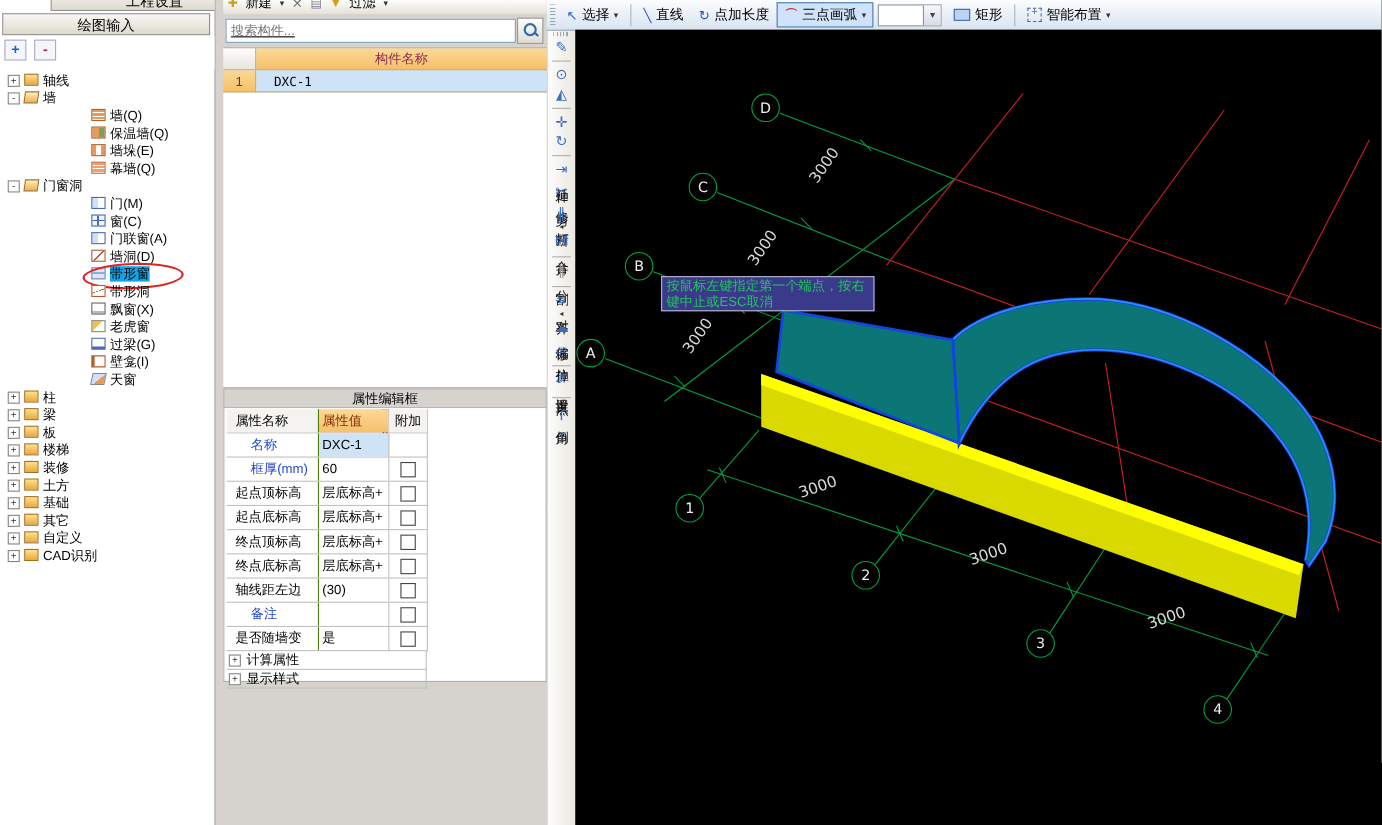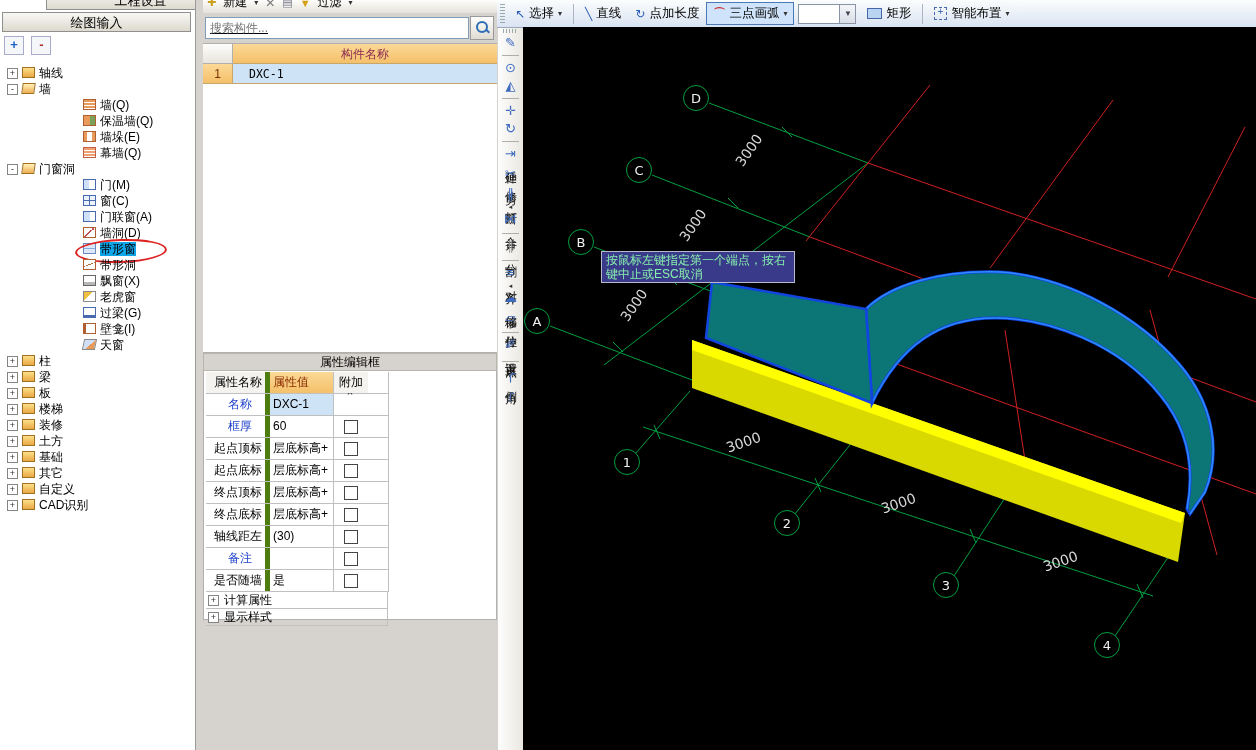--- a/index.html
+++ b/index.html
@@ -56,33 +56,33 @@
                 font-family:"Liberation Sans","DejaVu Sans",sans-serif;}
   #search-btn{width:23px;height:22px;margin-left:1px;border:1px solid #9a9a9a;background:linear-gradient(#fefefe,#dfdcd2);
               position:relative;}
   .mag{position:absolute;left:5px;top:4px;width:8px;height:8px;border:2px solid #2b6cb5;border-radius:50%;}
   .mag::after{content:"";position:absolute;left:7px;top:7px;width:5px;height:2px;background:#2b6cb5;transform:rotate(45deg);}
   #comp-table{margin:1px 0 0 0;border-top:1px solid #b0b0b0;}
   .ct-row{display:flex;height:20px;line-height:20px;}
   .ct-idx{width:29px;border-right:1px solid #c8a868;border-bottom:1px solid #c8a868;text-align:center;}
   .ct-name{flex:1;border-bottom:1px solid #c8a868;}
   .ct-head .ct-idx{background:linear-gradient(#fdfdfb,#e8e5dc);border-color:#b0b0b0;}
-  .ct-head .ct-name{background:linear-gradient(#fbd996,#f5c06a);text-align:center;color:#8b2a52;border-color:#c8a868;}
+  .ct-head .ct-name{background:linear-gradient(#fbd996,#f5c06a);text-align:center;color:#8b2a52;border-color:#c8a868;font-family:Liberation Mono, monospace;}
   .ct-data .ct-idx{background:linear-gradient(#fbd996,#f5c06a);color:#7a3000;}
   .ct-data .ct-name{background:#cfe3f7;padding-left:16px;font-family:"DejaVu Sans Mono",monospace;font-size:11.5px;}
   #comp-list-bg{background:#fff;height:268px;border-bottom:1px solid #b0b0b0;}
   
   #props-title{height:16px;line-height:16px;background:#d6d3ce;border:1px solid #b8b5ae;display:flex;align-items:center;
                padding:0 3px;font-size:12px;flex-direction:column;}
   #props-title .grow{flex:1;}
   .title-ic{width:13px;height:13px;border:1px solid transparent;text-align:center;line-height:12px;font-size:11px;color:#222;}
   #props-area{background:#fff;border:1px solid #b0b0b0;border-top:none;height:247px;padding-top:1px;}
   .prow{display:flex;height:21px;line-height:21px;border-bottom:1px solid #c0c0c0;margin-left:2px;width:182px;
         border-right:1px solid #c0c0c0;}
-  .pc-name{width:64px;border-right:5px solid #4d7c0f;padding-left:8px;box-sizing:border-box;overflow:hidden;}
+  .pc-name{width:84px;border-right:1px solid #4d7c0f;padding-left:8px;box-sizing:border-box;overflow:hidden;}
   .pc-name.blue{color:#2244cc;padding-left:22px;}
   .pc-val{width:64px;border-right:1px solid #c0c0c0;padding-left:3px;box-sizing:border-box;overflow:hidden;}
   .pc-val.selbg{background:#cfe3f7;}
   .pc-add{width:34px;display:flex;align-items:center;justify-content:center;}
   .phead .pc-name,.phead .pc-add{background:#f4f3ef;}
   .phead .pc-val{background:linear-gradient(#fbd996,#f5c06a);color:#8b2a00;}
   .chk{width:12px;height:12px;border:1px solid #444;background:#fff;}
   .pgroup{display:flex;align-items:center;height:17px;border-bottom:1px solid #c0c0c0;margin-left:2px;width:182px;
           border-right:1px solid #c0c0c0;padding-left:2px;box-sizing:border-box;}
   .pgroup .expbox{margin-right:5px;}
@@ -115,21 +115,21 @@
   .tcombo .cbtn{position:absolute;right:0;top:0;width:15px;height:100%;background:linear-gradient(#f4f6fa,#d8dde6);
                 border-left:1px solid #8a94a4;text-align:center;font-size:8px;line-height:17px;color:#445;}
   .icon-smart{width:11px;height:11px;border:1px dashed #4a6ab0;position:relative;}
   .icon-smart::after{content:"+";position:absolute;left:2px;top:-2px;font-size:10px;color:#4a6ab0;}
   .icon-rect{width:13px;height:9px;background:#b8d4f0;border:1px solid #4466aa;}
   
   #viewport{position:absolute;left:523px;top:27px;width:733px;height:723px;background:#000;}
   #viewport svg{position:absolute;left:0;top:0;}
   svg text{font-family:"DejaVu Sans","Liberation Sans",sans-serif;}
   #tooltip{position:absolute;left:78px;top:224px;width:184px;background:#3a3a8a;border:1px solid #b8b8cc;
-           color:#86efac;font-size:12px;line-height:14px;padding:1px 4px;}
+           color:#22c55e;font-size:12px;line-height:14px;padding:1px 4px;}
 </style>
 </head>
 <body>
 
 <div id="left-panel">
   <div id="tab-top-clip">
     <div class="stackbtn">工程设置</div>
   </div>
   <div class="stackbtn">绘图输入</div>
   <div id="pm-row">

